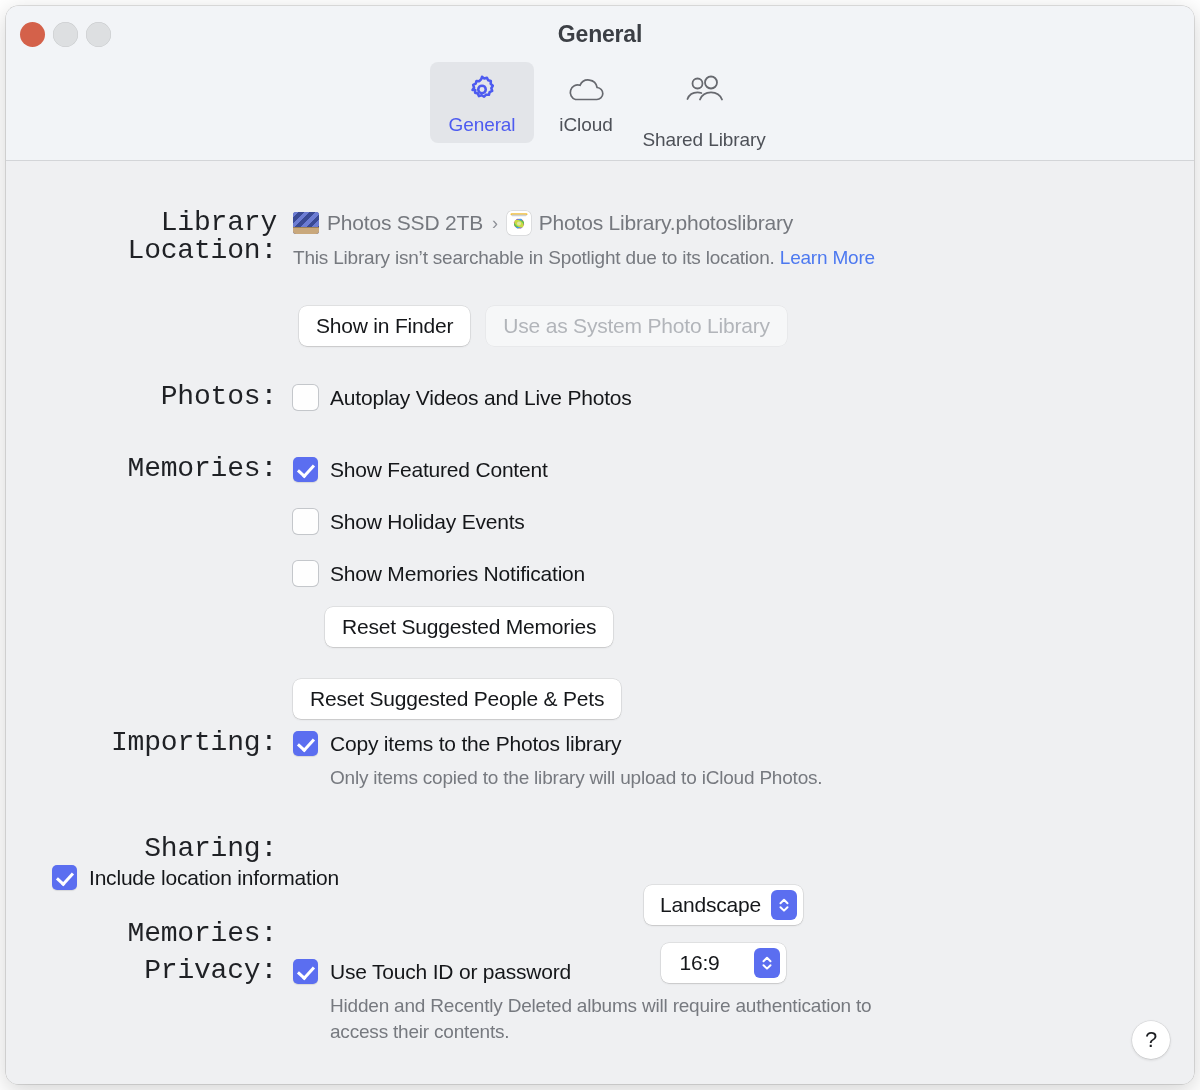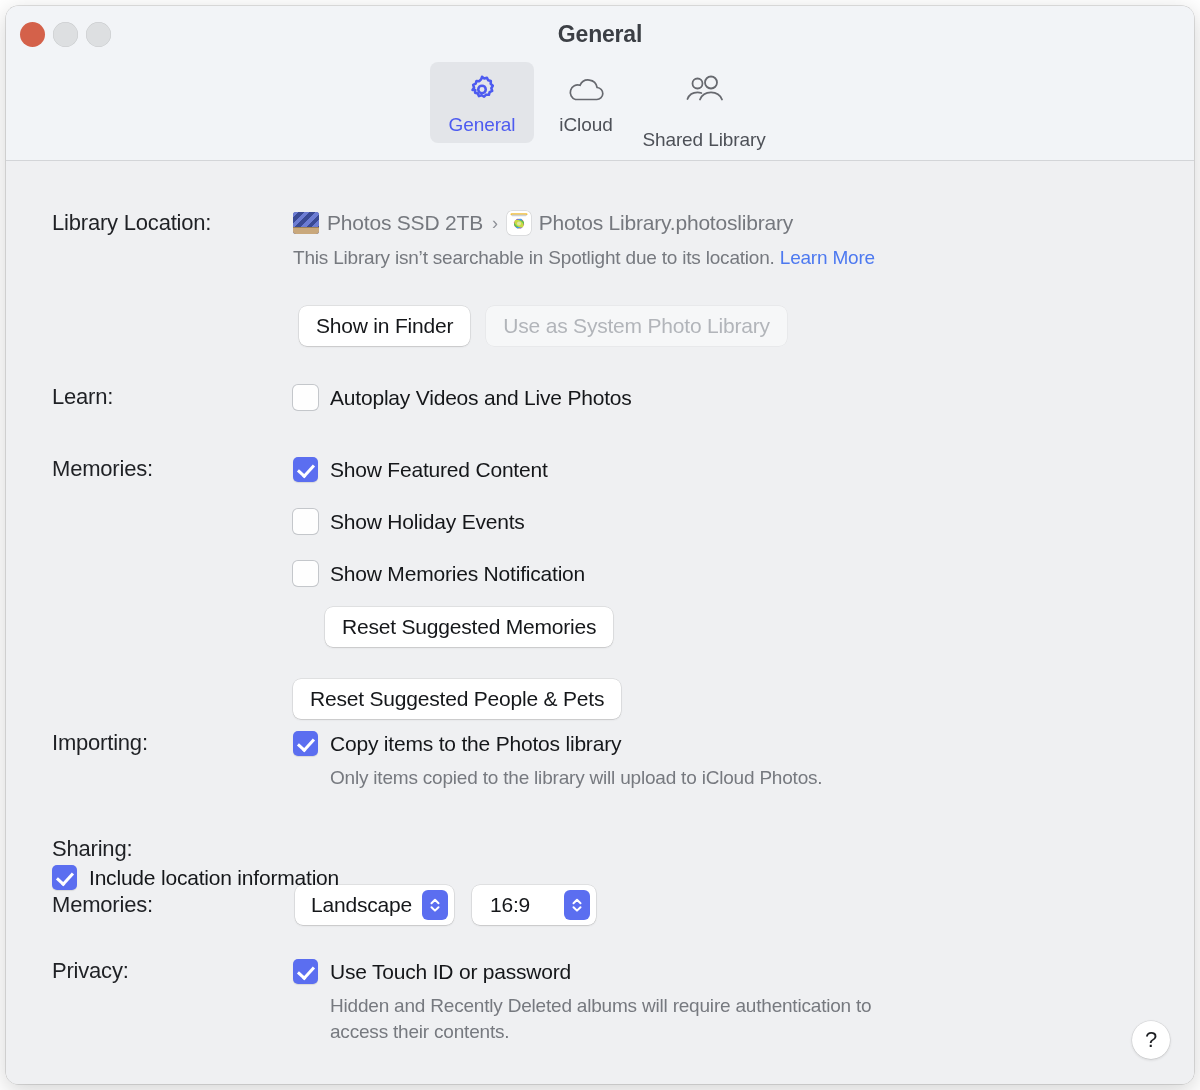--- a/index.html
+++ b/index.html
@@ -97,25 +97,27 @@
     background: #eff0f2;
   }
 
   .row {
     position: absolute;
     display: flex;
     align-items: flex-start;
   }
   .rlabel {
     width: 225px;
+    text-align: right;
     padding-right: 16px;
-    font-size: 22px;
+    font-size: 28px;
     color: #1f2125;
     letter-spacing: -0.2px;
     line-height: 28px;
+    font-family: Liberation Mono, monospace;
   }
   .rbody { flex: 1; }
 
   .pathline {
     display: flex;
     align-items: center;
     gap: 8px;
     font-size: 21px;
     color: #75787e;
     letter-spacing: -0.2px;
@@ -350,21 +352,21 @@
 
     <div class="row" style="left:46px; top:145px; width:1100px;">
       <div class="rlabel"></div>
       <div class="rbody" style="display:flex; gap:16px;padding-left:6px;">
         <div class="btn">Show in Finder</div>
         <div class="btn disabled">Use as System Photo Library</div>
       </div>
     </div>
 
     <div class="row" style="left:46px; top:222px; width:1100px;">
-      <div class="rlabel">Learn:</div>
+      <div class="rlabel">Photos:</div>
       <div class="rbody">
         <div class="check-row">
           <span class="cb off"></span>
           <span class="ctext">Autoplay Videos and Live Photos</span>
         </div>
       </div>
     </div>
 
     <div class="row" style="left:46px; top:294px; width:1100px;">
       <div class="rlabel">Memories:</div>
@@ -406,21 +408,21 @@
       <div class="rbody">
         <div class="check-row">
           <span class="cb on"></span>
           <span class="ctext">Include location information</span>
         </div>
       </div>
     </div>
 
     <div class="row" style="left:46px; top:724px; width:1100px; align-items:center;">
       <div class="rlabel" style="padding-right:18px;">Memories:</div>
-      <div class="rbody" style="display:flex; gap:18px; align-items:center;">
+      <div class="rbody" style="display:flex; gap:18px; align-items:center;flex-direction:column;">
         <div class="popup">
           <span class="pval">Landscape</span>
           <span class="stepper">
             <svg width="14" height="18" viewBox="0 0 14 18" fill="none" stroke="#ffffff" stroke-width="2" stroke-linecap="round" stroke-linejoin="round">
               <path d="M3.5 7.2L7 3.8l3.5 3.4"></path>
               <path d="M3.5 11.2L7 14.6l3.5-3.4"></path>
             </svg>
           </span>
         </div>
         <div class="popup" style="padding-left:18px;">

